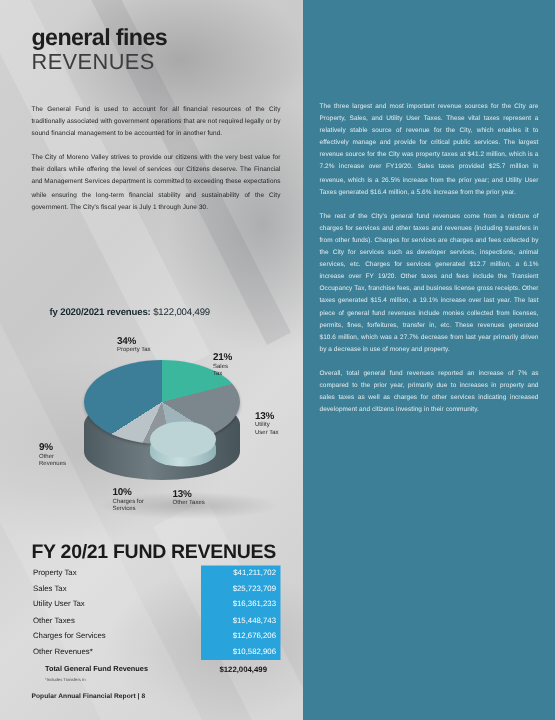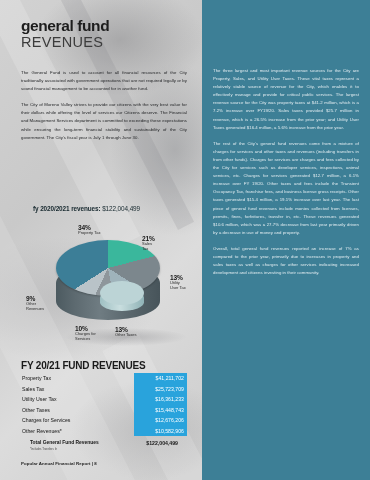--- a/index.html
+++ b/index.html
@@ -223,21 +223,21 @@
   .lbl-other-rev{ left: 2px;  top: 73px; }
 
   
   .table-card {
     position: absolute;
     left: 21px;
     top: 360px;
     width: 166px;
   }
   .table-head {
-    font-size: 10px;
+    font-size: 13px;
     font-weight: bold;
     color: #1a1a1a;
     letter-spacing: -0.2px;
     padding-bottom: 2px;
   }
   .table-body {
     position: relative;
   }
   .val-band {
     position: absolute;
@@ -310,21 +310,21 @@
 
   <div class="bg-photo"></div>
   <div class="bg-streak s1"></div>
   <div class="bg-streak s2"></div>
   <div class="bg-streak s3"></div>
   <div class="bg-streak s4"></div>
 
   <div class="left-col">
 
     <div class="title-block">
-      <div class="title-main">general fund</div>
+      <div class="title-main">general fines</div>
       <div class="title-sub">REVENUES</div>
     </div>
 
     <div class="left-text">
       <p>The General Fund is used to account for all financial resources of the City traditionally associated with government operations that are not required legally or by sound financial management to be accounted for in another fund.</p>
       <p>The City of Moreno Valley strives to provide our citizens with the very best value for their dollars while offering the level of services our Citizens deserve. The Financial and Management Services department is committed to exceeding these expectations while ensuring the long-term financial stability and sustainability of the City government. The City's fiscal year is July 1 through June 30.</p>
     </div>
 
     <div class="chart-title">
       <b>fy 2020/2021 revenues:</b>

